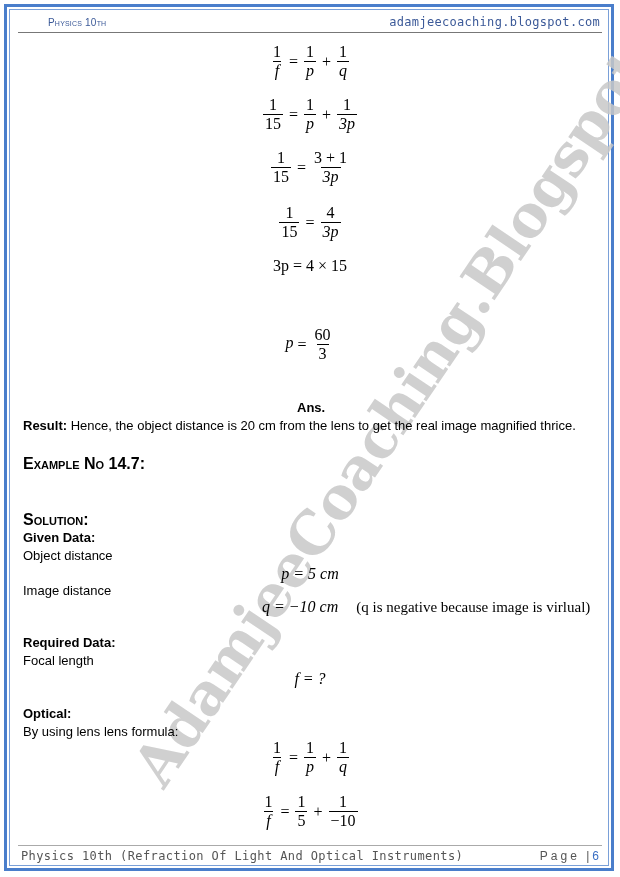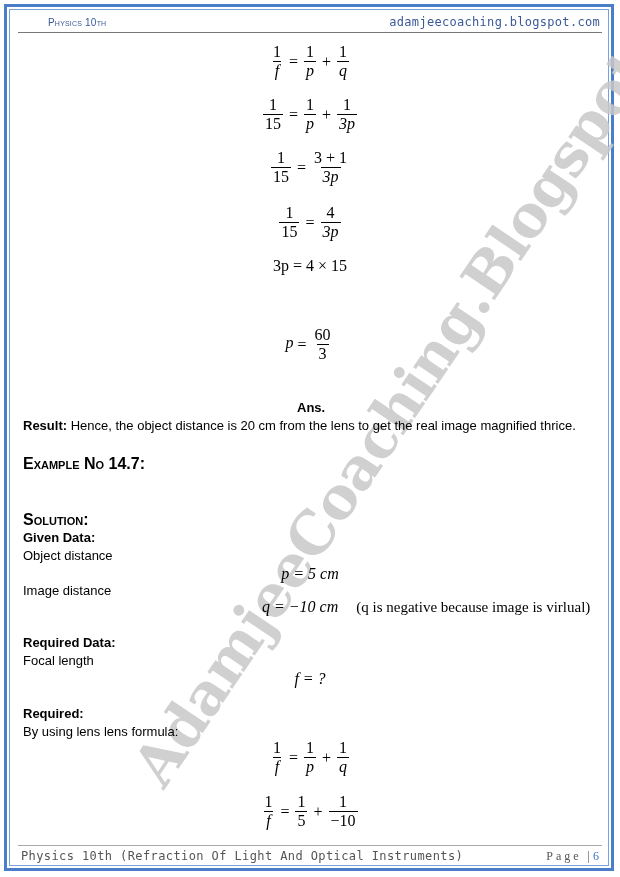--- a/index.html
+++ b/index.html
@@ -4,21 +4,21 @@
   <style>
     html, body { margin: 0; padding: 0; background: #ffffff; }
     body { width: 620px; height: 877px; position: relative; overflow: hidden; font-family: "Liberation Sans", sans-serif; color: #000; }
     .frame-outer { position: absolute; left: 4px; top: 4px; width: 610px; height: 867px; border: 3px solid #4a7ecb; box-sizing: border-box; }
     .frame-inner { position: absolute; left: 9px; top: 9px; width: 600px; height: 857px; border: 1px solid #7aa0d8; box-sizing: border-box; }
     .header { position: absolute; left: 18px; top: 14px; width: 584px; height: 18px; border-bottom: 1px solid #777; }
     .header-left { position: absolute; left: 2px; top: 3px; font-size: 10px; color: #3b5998; font-variant: small-caps; letter-spacing: 0.2px; margin-left: 28px; }
     .header-right { position: absolute; right: 2px; top: 1px; font-size: 12px; color: #3b5998; font-family: "DejaVu Sans Mono", monospace; letter-spacing: 0.3px; }
     .footer { position: absolute; left: 18px; top: 845px; width: 584px; border-top: 1px solid #aaa; height: 18px; }
     .footer-left { position: absolute; left: 3px; top: 3px; font-size: 12px; color: #555; font-family: "DejaVu Sans Mono", monospace; letter-spacing: 0.4px; }
-    .footer-right { position: absolute; right: 3px; top: 3px; font-size: 12px; color: #555; font-family: Liberation Serif, serif; letter-spacing: 3px; }
+    .footer-right { position: absolute; right: 3px; top: 3px; font-size: 12px; color: #555; font-family: Liberation Sans, sans-serif; letter-spacing: 3px; }
     .footer-right .pgnum { color: #3b6fc4; letter-spacing: 0; }
 
     .watermark { position: absolute; left: -20px; top: 430px; width: 760px; text-align: center; transform: rotate(-56deg); transform-origin: center; font-family: "DejaVu Serif", serif; font-weight: bold; font-size: 58px; color: #c8c8c8; opacity: 0.85; letter-spacing: -1px; white-space: nowrap; pointer-events: none; z-index: 0; }
 
     .content { position: absolute; left: 0; top: 0; width: 620px; height: 877px; z-index: 1; }
     .eq { position: absolute; left: 0; width: 620px; text-align: center; font-family: "Liberation Serif", serif; font-size: 16px; }
     .var { font-style: italic; }
     .frac { display: inline-flex; flex-direction: column; align-items: center; vertical-align: middle; margin: 0 2px; }
     .frac .num { padding: 0 2px; line-height: 18px; }
     .frac .den { padding: 0 2px; line-height: 18px; border-top: 1px solid #000; }
@@ -116,21 +116,21 @@
   <div class="text" style="top:583px;">Image distance</div>
   <div class="eq" style="top:598px; left:262px; width:auto; text-align:left;">
     <span class="var">q = −10 cm</span>
     <span style="margin-left:14px; font-size:15px;">(q is negative because image is virlual)</span>
   </div>
 
   <div class="text bold" style="top:635px;">Required Data:</div>
   <div class="text" style="top:653px;">Focal length</div>
   <div class="eq var" style="top:670px;">f = ?</div>
 
-  <div class="text bold" style="top:706px;">Required:</div>
+  <div class="text bold" style="top:706px;">Optical:</div>
   <div class="text" style="top:724px;">By using lens lens formula:</div>
 
   <div class="eq" style="top:739px;">
     <span class="frac">
         <span class="num">1</span>
         <span class="den var">f</span>
       </span><span class="op">=</span><span class="frac">
         <span class="num">1</span>
         <span class="den var">p</span>
       </span><span class="op">+</span><span class="frac">

